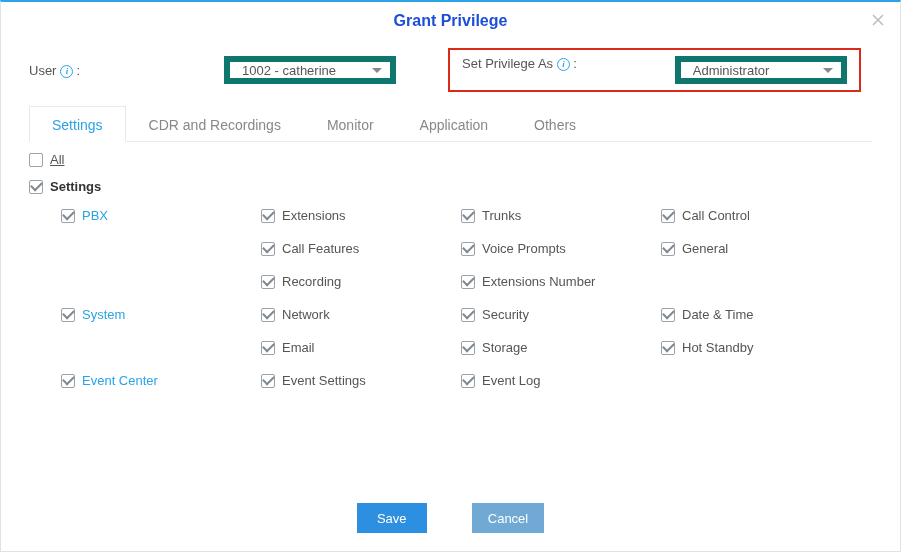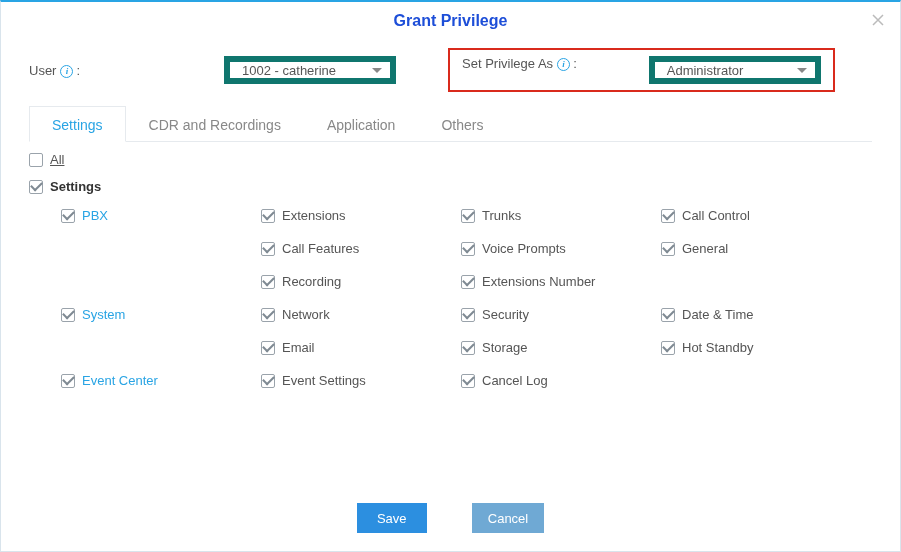--- a/index.html
+++ b/index.html
@@ -98,21 +98,21 @@
   }
   .user-dropdown { width: 172px; margin-left: 144px; }
   .priv-section {
     border: 2px solid #d92a1c;
     padding: 6px 12px;
     display: flex;
     align-items: flex-start;
     margin-left: 52px;
     gap: 48px;
   }
-  .priv-dropdown { width: 172px; margin-left: 24px; }
+  .priv-dropdown { width: 172px; margin-left: 50px; }
 
   .tabs {
     display: flex;
     border-bottom: 1px solid #e6eaee;
     margin-bottom: 10px;
   }
   .tab {
     padding: 10px 22px 8px;
     color: #888;
     font-size: 14px;
@@ -223,20 +223,21 @@
         <div class="dropdown priv-dropdown">
           <span>Administrator</span>
           <span class="caret"></span>
         </div>
       </div>
     </div>
 
     <div class="tabs">
       <div class="tab active">Settings</div>
       <div class="tab">CDR and Recordings</div>
+      <div class="tab">Monitor</div>
       <div class="tab">Application</div>
       <div class="tab">Others</div>
     </div>
 
     <div class="check-row row-all">
       <span class="chk"></span>
       <span>All</span>
     </div>
 
     <div class="check-row section-heading">
@@ -328,21 +329,21 @@
       <div class="group-cell check-row">
           <span class="chk checked"></span>
           <span class="blue-text">Event Center</span>
         </div>
       <div class="group-cell check-row">
           <span class="chk checked"></span>
           <span>Event Settings</span>
         </div>
       <div class="group-cell check-row">
           <span class="chk checked"></span>
-          <span>Cancel Log</span>
+          <span>Event Log</span>
         </div>
       <div class="group-cell"></div>
     </div>
 
   </div>
 
   <div class="footer">
     <button class="btn btn-save">Save</button>
     <button class="btn btn-cancel">Cancel</button>
   </div>

